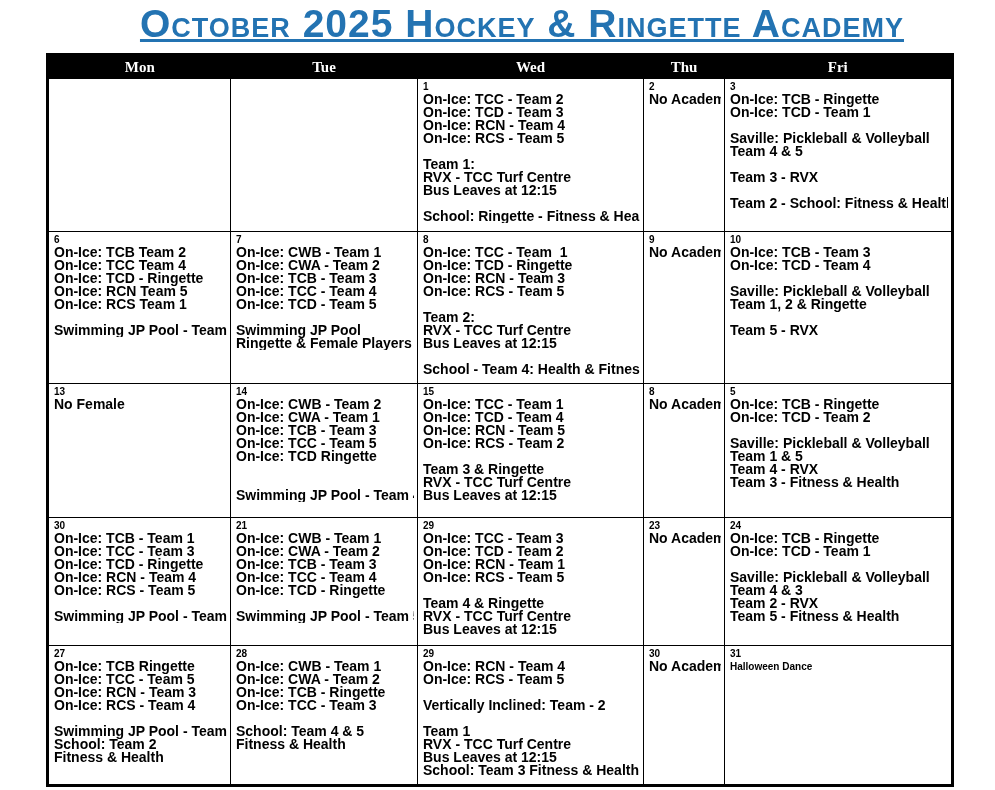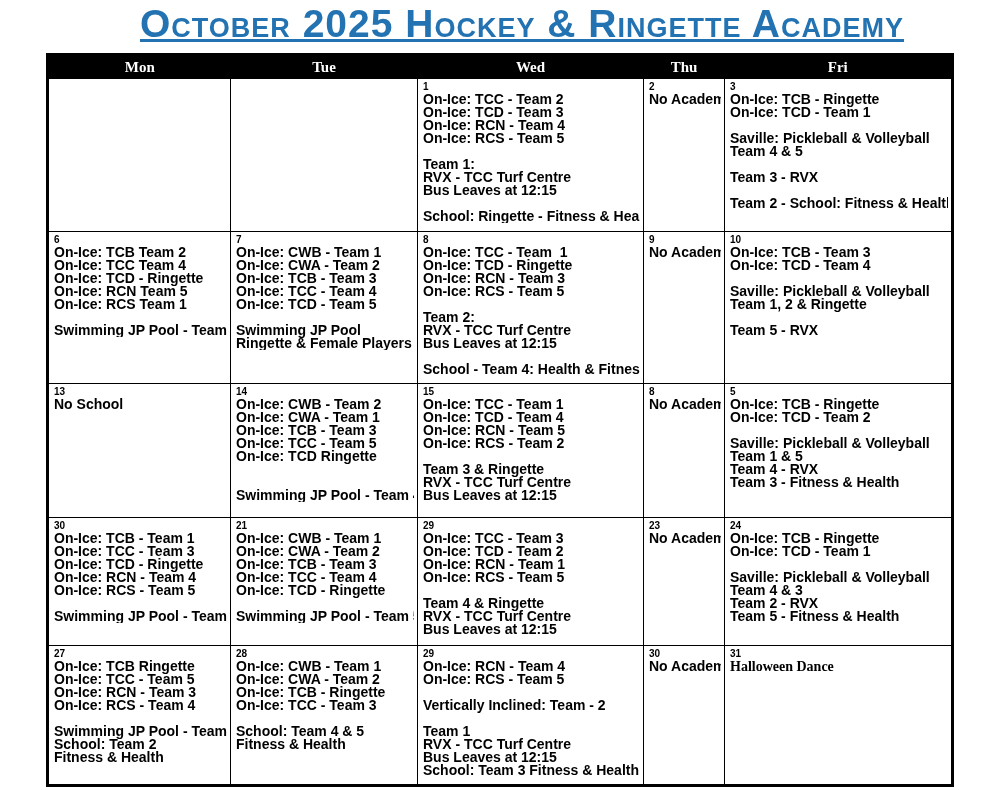--- a/index.html
+++ b/index.html
@@ -66,22 +66,21 @@
   }
   .events {
     font-size: 14px;
     font-weight: bold;
     line-height: 13px;
     color: #000000;
     white-space: pre;
     overflow: hidden;
   }
   td.small-cell .events {
-    font-size: 14px;
-    font-family: Liberation Serif, serif;
+    font-size: 10px;
   }
 </style>
 </head>
 <body>
 
 <div class="page">
 
   <div class="title">October 2025 Hockey &amp; Ringette Academy</div>
 
   <table class="calendar">
@@ -187,21 +186,21 @@
 
 Saville: Pickleball &amp; Volleyball
 Team 1, 2 &amp; Ringette
 
 Team 5 - RVX</div>
           </td>
         </tr>
         <tr style="height: 134px; margin-left: 38px;">
           <td>
             <div class="daynum">13</div>
-            <div class="events">No School</div>
+            <div class="events">No Female</div>
           </td>
           <td>
             <div class="daynum">14</div>
             <div class="events">On-Ice: CWB - Team 2
 On-Ice: CWA - Team 1
 On-Ice: TCB - Team 3
 On-Ice: TCC - Team 5
 On-Ice: TCD Ringette
 
 

